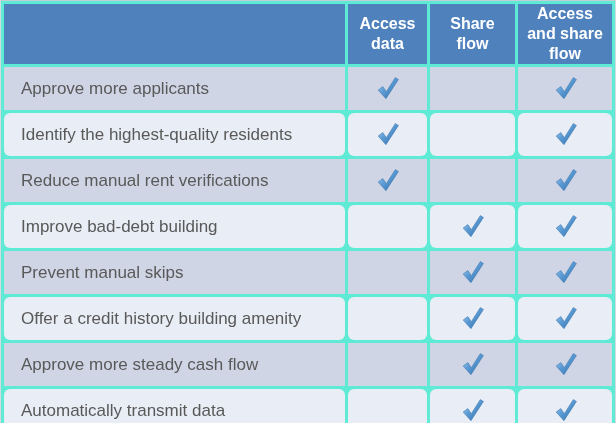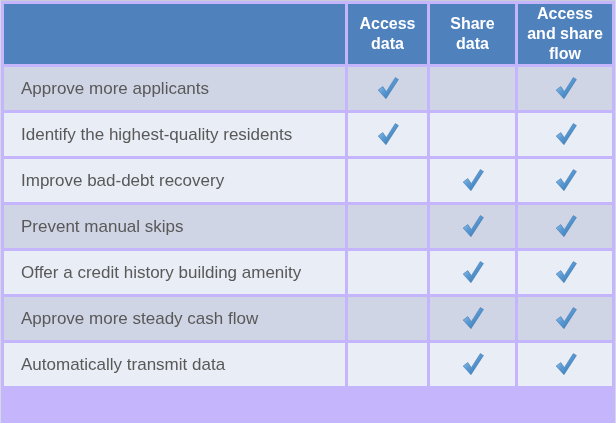--- a/index.html
+++ b/index.html
@@ -3,21 +3,21 @@
 <meta charset="utf-8">
 <style>
   html, body {
     margin: 0;
     padding: 0;
     background: #ffffff;
   }
   .slide {
     width: 616px;
     height: 423px;
-    background: #c4b5fd;
+    background: #5eead4;
     box-sizing: border-box;
     border-top: 1px solid #c6cdd9;
     border-left: 1px solid #d4d9e2;
     border-right: 1px solid #d4d9e2;
     font-family: "Liberation Sans", sans-serif;
     overflow: hidden;
   }
   table.matrix {
     width: 100%;
     border-collapse: separate;
@@ -37,21 +37,21 @@
   }
   th.col-feature { width: 333px; }
   th.col-access  { width: 71px;  }
   th.col-share   { width: 77px;  }
   th.col-both    { width: auto;  }
   td {
     height: 41px;
     vertical-align: middle;
   }
   tr.odd  td { background: var(--row-odd-bg,  #CFD5E5); }
-  tr.even td { background: var(--row-even-bg, #E9EDF5); }
+  tr.even td { background: var(--row-even-bg, #E9EDF5); border-radius: 6px; }
   td.feature {
     color: var(--row-text, #595959);
     font-size: 17px;
     padding-left: 17px;
     white-space: nowrap;
     overflow: hidden;
   }
   td.check-cell { text-align: center; }
   .check {
     width: 25px;
@@ -73,21 +73,21 @@
     </linearGradient>
   </defs>
 </svg>
 
 <div class="slide">
   <table class="matrix">
     <thead>
       <tr>
         <th class="col-feature"></th>
         <th class="col-access">Access data</th>
-        <th class="col-share">Share data</th>
+        <th class="col-share">Share flow</th>
         <th class="col-both">Access and share flow</th>
       </tr>
     </thead>
     <tbody id="table-body">
         <tr class="odd">
     <td class="feature">Approve more applicants</td>
     <td class="check-cell"><svg class="check" viewBox="0 0 32 32">
               <path d="M4 18 L10 13.5 L14.5 20 L26 2 L30 4.5 L14 29 Z" fill="url(#checkGrad)" stroke="#3B75AE" stroke-width="0.7"></path>
             </svg></td>
     <td class="check-cell"></td>
@@ -98,22 +98,32 @@
         <tr class="even">
     <td class="feature">Identify the highest-quality residents</td>
     <td class="check-cell"><svg class="check" viewBox="0 0 32 32">
               <path d="M4 18 L10 13.5 L14.5 20 L26 2 L30 4.5 L14 29 Z" fill="url(#checkGrad)" stroke="#3B75AE" stroke-width="0.7"></path>
             </svg></td>
     <td class="check-cell"></td>
     <td class="check-cell"><svg class="check" viewBox="0 0 32 32">
               <path d="M4 18 L10 13.5 L14.5 20 L26 2 L30 4.5 L14 29 Z" fill="url(#checkGrad)" stroke="#3B75AE" stroke-width="0.7"></path>
             </svg></td>
   </tr>
+        <tr class="odd">
+    <td class="feature">Reduce manual rent verifications</td>
+    <td class="check-cell"><svg class="check" viewBox="0 0 32 32">
+              <path d="M4 18 L10 13.5 L14.5 20 L26 2 L30 4.5 L14 29 Z" fill="url(#checkGrad)" stroke="#3B75AE" stroke-width="0.7"></path>
+            </svg></td>
+    <td class="check-cell"></td>
+    <td class="check-cell"><svg class="check" viewBox="0 0 32 32">
+              <path d="M4 18 L10 13.5 L14.5 20 L26 2 L30 4.5 L14 29 Z" fill="url(#checkGrad)" stroke="#3B75AE" stroke-width="0.7"></path>
+            </svg></td>
+  </tr>
         <tr class="even">
-    <td class="feature">Improve bad-debt recovery</td>
+    <td class="feature">Improve bad-debt building</td>
     <td class="check-cell"></td>
     <td class="check-cell"><svg class="check" viewBox="0 0 32 32">
               <path d="M4 18 L10 13.5 L14.5 20 L26 2 L30 4.5 L14 29 Z" fill="url(#checkGrad)" stroke="#3B75AE" stroke-width="0.7"></path>
             </svg></td>
     <td class="check-cell"><svg class="check" viewBox="0 0 32 32">
               <path d="M4 18 L10 13.5 L14.5 20 L26 2 L30 4.5 L14 29 Z" fill="url(#checkGrad)" stroke="#3B75AE" stroke-width="0.7"></path>
             </svg></td>
   </tr>
         <tr class="odd">
     <td class="feature">Prevent manual skips</td>

